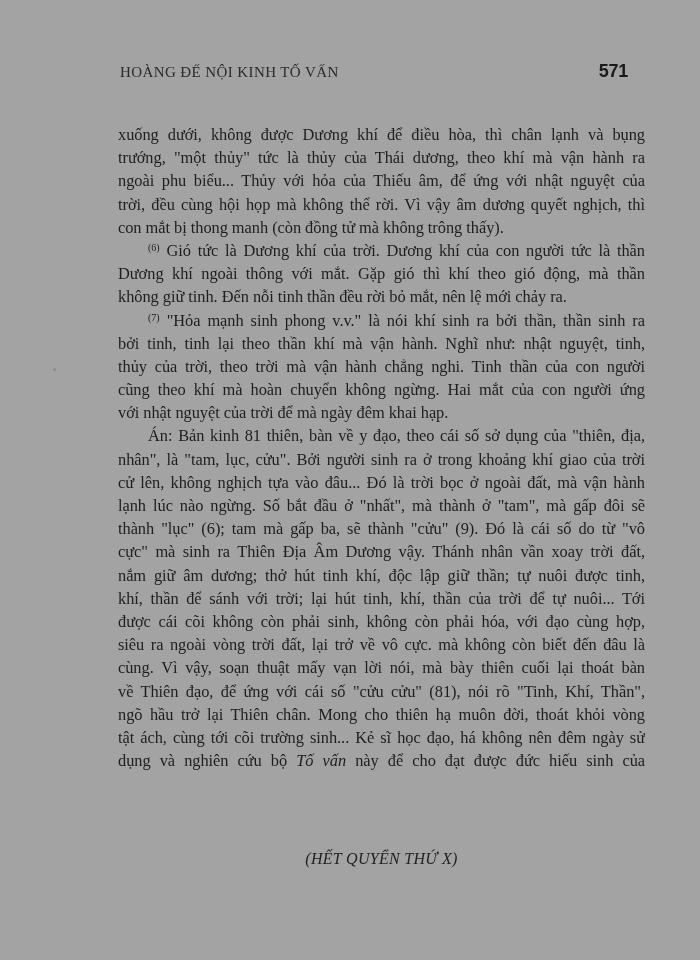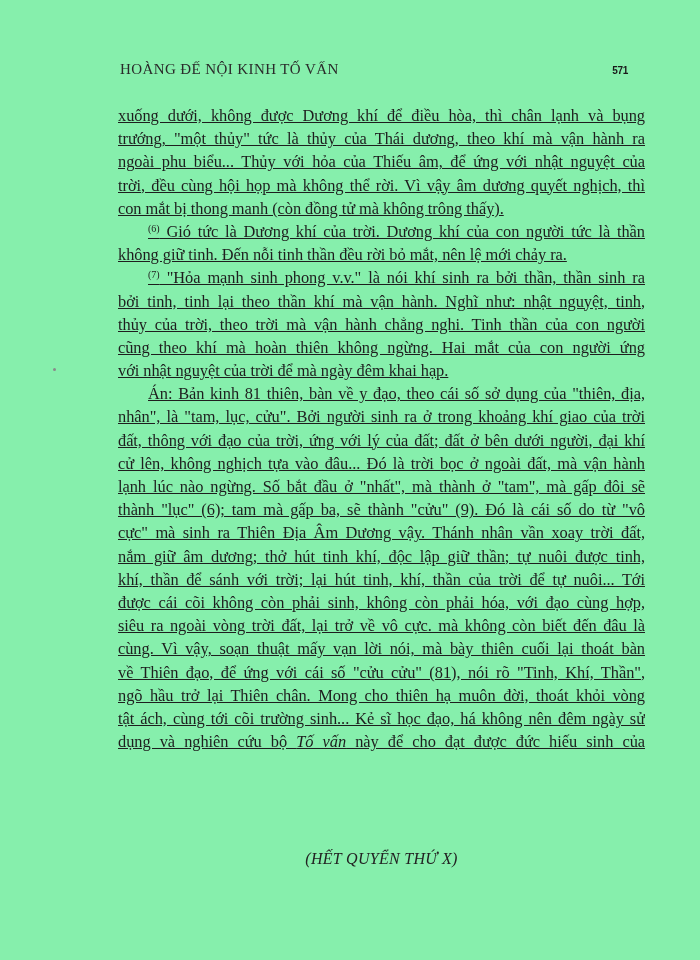--- a/index.html
+++ b/index.html
@@ -4,21 +4,21 @@
 <style>
   html, body {
     margin: 0;
     padding: 0;
     background: #ffffff;
   }
   .page {
     position: relative;
     width: 700px;
     height: 960px;
-    background: #86efac;
+    background: #a3a3a3;
     overflow: hidden;
     font-family: "Liberation Serif", "DejaVu Serif", serif;
     color: #1e1e1e;
   }
   .running-header {
     position: absolute;
     top: 61px;
     left: 120px;
     width: 508px;
     display: flex;
@@ -27,31 +27,30 @@
   }
   .running-title {
     font-size: 15px;
     letter-spacing: 0.4px;
     color: #2a2a2a;
     white-space: nowrap;
   }
   .page-number {
     font-family: "Liberation Sans", "DejaVu Sans", sans-serif;
     font-weight: bold;
-    font-size: 10px;
+    font-size: 18px;
     letter-spacing: -0.3px;
     color: #1a1a1a;
     padding-left: 13px;
   }
   .body-text {
     position: absolute;
-    top: 104px;
+    top: 123px;
     left: 118px;
     width: 527px;
-    text-decoration: underline;
   }
   .para { margin: 0; padding: 0; }
   .line {
     font-size: 16.4px;
     line-height: 23.2px;
     height: 23.2px;
     overflow: hidden;
     text-align: justify;
     text-align-last: justify;
     letter-spacing: -0.05px;
@@ -106,33 +105,33 @@
   <div class="body-text">
       <div class="para">
         <div class="line">xuống dưới, không được Dương khí để điều hòa, thì chân lạnh và bụng</div>
         <div class="line">trướng, "một thủy" tức là thủy của Thái dương, theo khí mà vận hành ra</div>
         <div class="line">ngoài phu biểu... Thủy với hỏa của Thiếu âm, để ứng với nhật nguyệt của</div>
         <div class="line">trời, đều cùng hội họp mà không thể rời. Vì vậy âm dương quyết nghịch, thì</div>
         <div class="line last">con mắt bị thong manh (còn đồng tử mà không trông thấy).</div>
       </div>
       <div class="para">
         <div class="line indent"><sup>(6)</sup><span> Gió tức là Dương khí của trời. Dương khí của con người tức là thần</span></div>
+        <div class="line">Dương khí ngoài thông với mắt. Gặp gió thì khí theo gió động, mà thần</div>
         <div class="line last">không giữ tinh. Đến nỗi tinh thần đều rời bỏ mắt, nên lệ mới chảy ra.</div>
       </div>
       <div class="para">
         <div class="line indent"><sup>(7)</sup><span> "Hỏa mạnh sinh phong v.v." là nói khí sinh ra bởi thần, thần sinh ra</span></div>
         <div class="line">bởi tinh, tinh lại theo thần khí mà vận hành. Nghĩ như: nhật nguyệt, tinh,</div>
         <div class="line">thủy của trời, theo trời mà vận hành chẳng nghi. Tinh thần của con người</div>
-        <div class="line">cũng theo khí mà hoàn thiên không ngừng. Hai mắt của con người ứng</div>
+        <div class="line">cũng theo khí mà hoàn chuyển không ngừng. Hai mắt của con người ứng</div>
         <div class="line last">với nhật nguyệt của trời để mà ngày đêm khai hạp.</div>
       </div>
       <div class="para">
         <div class="line indent">Án: Bản kinh 81 thiên, bàn về y đạo, theo cái số sở dụng của "thiên, địa,</div>
         <div class="line">nhân", là "tam, lục, cửu". Bởi người sinh ra ở trong khoảng khí giao của trời</div>
-        <div class="line">đất, thông với đạo của trời, ứng với lý của đất; đất ở bên dưới người, đại khí</div>
         <div class="line">cử lên, không nghịch tựa vào đâu... Đó là trời bọc ở ngoài đất, mà vận hành</div>
         <div class="line">lạnh lúc nào ngừng. Số bắt đầu ở "nhất", mà thành ở "tam", mà gấp đôi sẽ</div>
         <div class="line">thành "lục" (6); tam mà gấp ba, sẽ thành "cửu" (9). Đó là cái số do từ "vô</div>
         <div class="line">cực" mà sinh ra Thiên Địa Âm Dương vậy. Thánh nhân vần xoay trời đất,</div>
         <div class="line">nắm giữ âm dương; thở hút tinh khí, độc lập giữ thần; tự nuôi được tinh,</div>
         <div class="line">khí, thần để sánh với trời; lại hút tinh, khí, thần của trời để tự nuôi... Tới</div>
         <div class="line">được cái cõi không còn phải sinh, không còn phải hóa, với đạo cùng hợp,</div>
         <div class="line">siêu ra ngoài vòng trời đất, lại trở về vô cực. mà không còn biết đến đâu là</div>
         <div class="line">cùng. Vì vậy, soạn thuật mấy vạn lời nói, mà bày thiên cuối lại thoát bàn</div>
         <div class="line">về Thiên đạo, để ứng với cái số "cửu cửu" (81), nói rõ "Tinh, Khí, Thần",</div>

